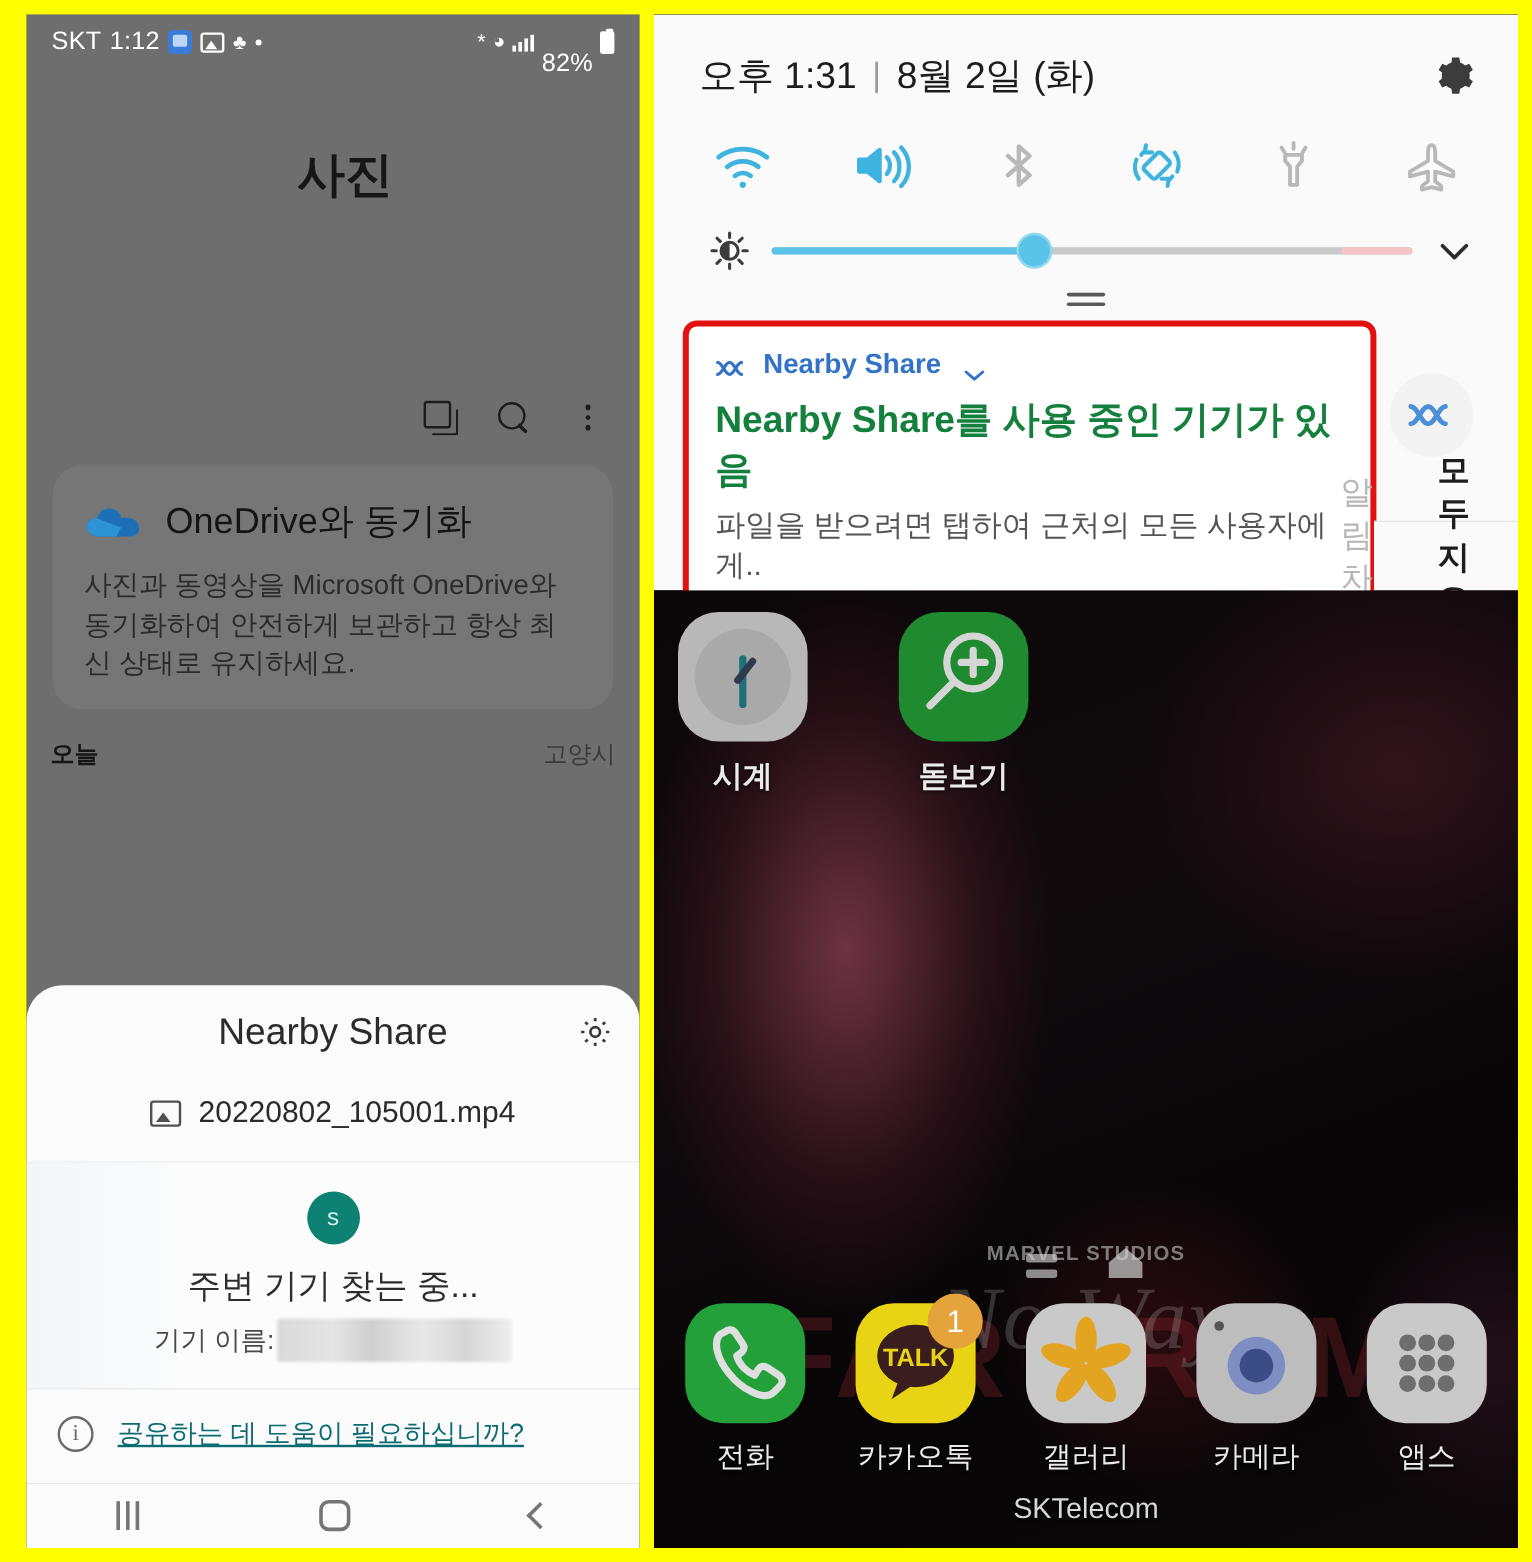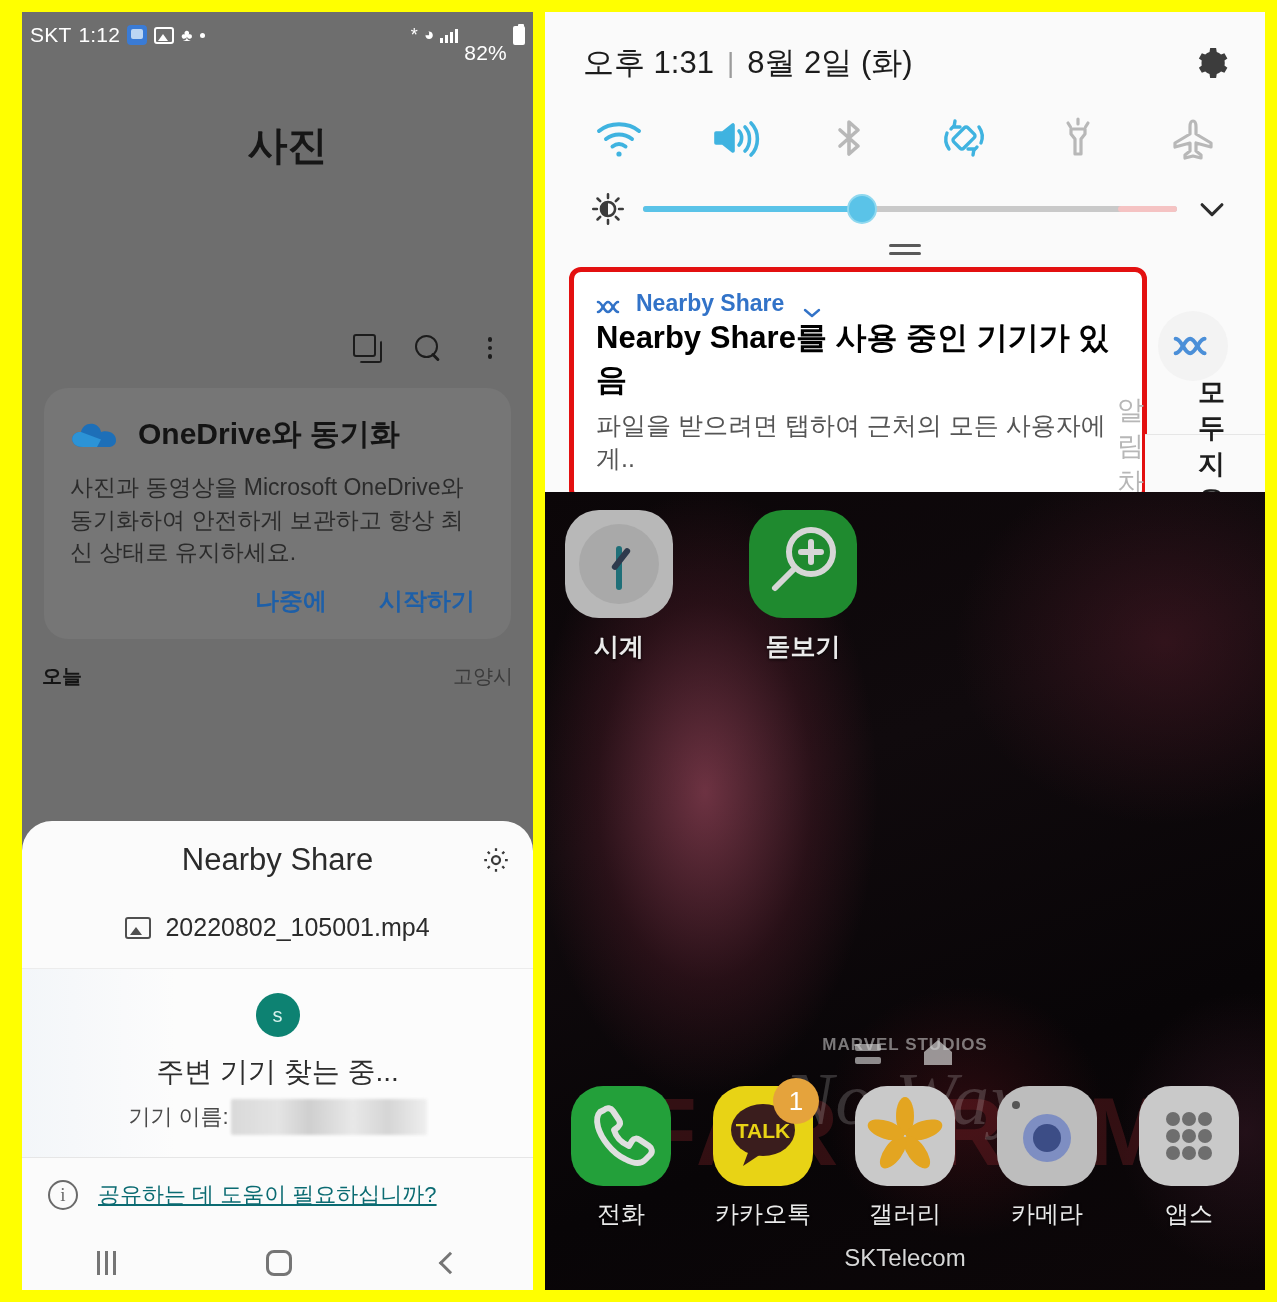--- a/index.html
+++ b/index.html
@@ -23,21 +23,21 @@
     left: 22px; top: 12px;
     width: 511px; height: 1278px;
     background: #6e6e6e;
     overflow: hidden;
   }
 
   
   .statusbar {
     height: 46px;
     display: flex; align-items: center;
-    padding: 0 8px;
+    padding: 0 21px;
     color: #ffffff;
     font-size: 21px;
     letter-spacing: .2px;
   }
   .sb-left { display: flex; align-items: center; gap: 7px; }
   .sb-right { margin-left: auto; display: flex; align-items: center; gap: 6px; }
   .sb-carrier { font-size: 21px; }
   .sb-time { font-size: 21px; }
   .ic-badge {
     width: 20px; height: 20px; border-radius: 4px;
@@ -110,21 +110,21 @@
 
   
   .od-card {
     margin: 25px 22px 0 22px;
     background: rgba(255,255,255,0.06);
     border-radius: 24px;
     padding: 26px 28px 22px 26px;
   }
   .od-head { display: flex; align-items: center; gap: 20px; }
   .od-cloud { width: 48px; height: 32px; position: relative; flex: none; }
-  .od-title { font-size: 30px; font-weight: 700; color: #141414; }
+  .od-title { font-size: 30px; font-weight: 400; color: #141414; }
   .od-body {
     margin-top: 16px; font-size: 23px; line-height: 1.42;
     color: #2b2b2b;
   }
   .od-actions {
     display: flex; justify-content: flex-end; gap: 52px;
     margin-top: 16px; padding-right: 8px;
   }
   .od-btn { font-size: 24px; font-weight: 700; color: #1d5fa8; cursor: pointer; }
 
@@ -279,21 +279,21 @@
     background:#fff;
     border: 5px solid #e31010;
     border-radius: 12px;
     padding: 18px 22px 22px 22px;
   }
   .notif-app {
     display:flex; align-items:center; gap:12px; color:#3273c8; font-size:23px; font-weight:700;
   }
   .nb-ic { width:28px; height:18px; flex:none; }
   .nb-chev { width:20px; height:12px; margin-left:6px; }
-  .notif-title { margin-top:0; font-size:31px; font-weight:700; color:#000000; }
+  .notif-title { margin-top:12px; font-size:31px; font-weight:700; color:#15803d; }
   .notif-sub { margin-top:8px; font-size:25px; color:#555; }
   .notif-right {
     width:92px; display:flex; align-items:center; justify-content:center;
     margin-top:44px;
   }
   .notif-circle {
     width:70px; height:70px; border-radius:50%;
     background:#f3f3f3; display:flex; align-items:center; justify-content:center;
   }
   .na-row {
@@ -429,24 +429,20 @@
       <div class="od-head">
         <span class="od-cloud">
           <svg width="48" height="32" viewBox="0 0 48 32">
             <path d="M13 28 C5 28 1 23 2.5 18 C4 13.5 9 12.5 11 13 C12 7 18 3.5 23.5 5 C28 6.2 30.5 9.5 31 13 L33 12.5 C41 11.5 46.5 16 46 22 C45.6 26 42 28 38 28 Z" fill="#1d6fb8"></path>
             <path d="M13 28 C5 28 1 23 2.5 18 C4 13.5 9 12.5 11 13 L31 20.5 L27 28 Z" fill="#2c93d6"></path>
           </svg>
         </span>
         <span class="od-title">OneDrive와 동기화</span>
       </div>
       <div class="od-body">사진과 동영상을 Microsoft OneDrive와 동기화하여 안전하게 보관하고 항상 최신 상태로 유지하세요.</div>
-      <div class="od-actions">
-        <span class="od-btn">나중에</span>
-        <span class="od-btn">시작하기</span>
-      </div>
     </div>
 
     <div class="today-row">
       <span class="today-left">오늘</span>
       <span class="today-right">고양시</span>
     </div>
 
     <div class="sheet">
       <div class="sheet-head">
         <span class="sheet-title">Nearby Share</span>

